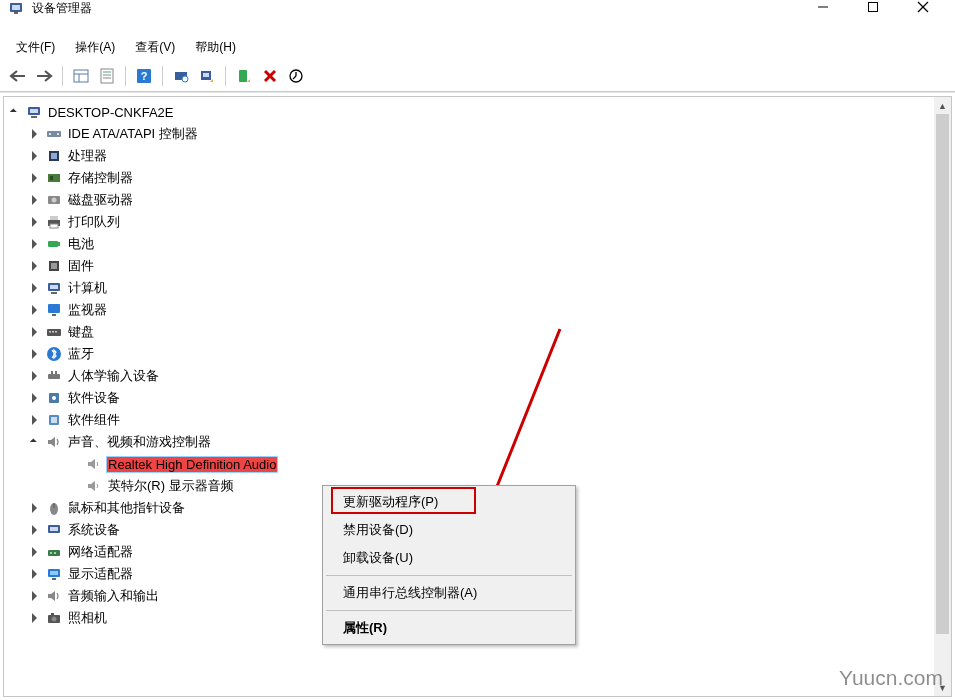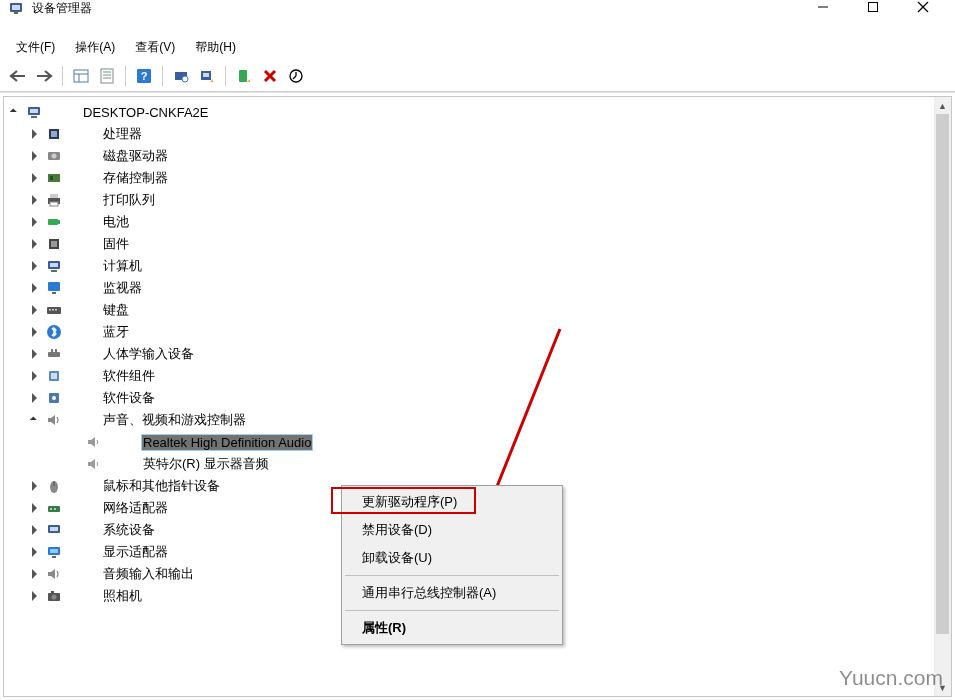--- a/index.html
+++ b/index.html
@@ -21,22 +21,22 @@
 .content { position: relative; height: calc(700px - 34px - 26px - 32px); border-top: 1px solid #e5e5e5; }
 .content-inner { position: absolute; inset: 3px; border: 1px solid #c6c6c6; overflow: hidden; }
 .tree { padding: 4px 0 4px 4px; font-size: 13px; color: #000; height: 100%; overflow-y: hidden; }
 
 .tree-row { display: flex; align-items: center; height: 22px; white-space: nowrap; }
 .indent { display: inline-block; width: 20px; height: 22px; position: relative; }
 .expander { display: inline-block; width: 16px; height: 16px; position: relative; cursor: default; }
 .expander.closed::before { content: ''; position: absolute; left: 4px; top: 3px; border-top: 5px solid transparent; border-bottom: 5px solid transparent; border-left: 5px solid #555; }
 .expander.open::before { content: ''; position: absolute; left: 3px; top: 5px; width: 0; height: 0; border-left: 5px solid transparent; border-top: 5px solid #333; transform: rotate(-45deg); transform-origin: 3px 3px; }
 .ticon { width: 16px; height: 16px; margin: 0 4px 0 2px; flex-shrink: 0; }
-.tree-row .label { padding: 1px 2px; margin-left: 35px; }
-.tree-row.selected .label { background: #737373; border: 1px solid #99d1ff; padding: 0 1px; }
+.tree-row .label { padding: 1px 2px; }
+.tree-row.selected .label { background: #ef4444; border: 1px solid #99d1ff; padding: 0 1px; }
 
 .ctx-menu { position: absolute; background: #f0f0f0; border: 1px solid #a0a0a0; box-shadow: 2px 2px 3px rgba(0,0,0,.25); padding: 2px; font-size: 13px; }
 .ctx-item { padding: 5px 50px 5px 18px; cursor: default; }
 .ctx-item.bold { font-weight: bold; }
 .ctx-sep { height: 1px; background: #c0c0c0; margin: 3px 1px; }
 .ctx-highlight { position: absolute; border: 2px solid #cc0000; pointer-events: none; }
 
 .scrollbar-v { position: absolute; right: 0; top: 0; bottom: 0; width: 17px; background: #f0f0f0; }
 .scrollbar-v .arrow { height: 17px; display:flex; align-items:center; justify-content:center; color:#555; font-size:9px; }
 .scrollbar-v .track { position: absolute; top:17px; bottom:17px; left:0; right:0; }
@@ -163,42 +163,52 @@
               <rect x="2" y="3" width="12" height="8" fill="#3a5e9b" rx="1"></rect>
               <rect x="4" y="5" width="8" height="4" fill="#cdd9ee"></rect>
               <rect x="5" y="12" width="6" height="2" fill="#666"></rect>
             </svg></span>
           <span class="label">DESKTOP-CNKFA2E</span>
         </div>
         <div class="tree-row">
           <span class="indent"></span>
           <span class="expander closed"></span>
           <span class="ticon"><svg width="16" height="16" viewBox="0 0 16 16">
+              <rect x="1" y="5" width="14" height="6" fill="#7a8aa0" rx="1"></rect>
+              <circle cx="4" cy="8" r="1" fill="#fff"></circle>
+              <circle cx="12" cy="8" r="1" fill="#fff"></circle>
+            </svg></span>
+          <span class="label">IDE ATA/ATAPI 控制器</span>
+        </div>
+        <div class="tree-row">
+          <span class="indent"></span>
+          <span class="expander closed"></span>
+          <span class="ticon"><svg width="16" height="16" viewBox="0 0 16 16">
               <rect x="3" y="3" width="10" height="10" fill="#2a3a55"></rect>
               <rect x="5" y="5" width="6" height="6" fill="#8fa9d4"></rect>
             </svg></span>
           <span class="label">处理器</span>
         </div>
         <div class="tree-row">
           <span class="indent"></span>
           <span class="expander closed"></span>
           <span class="ticon"><svg width="16" height="16" viewBox="0 0 16 16">
+              <rect x="2" y="4" width="12" height="8" fill="#4a7a3a"></rect>
+              <rect x="4" y="6" width="3" height="4" fill="#2a4a2a"></rect>
+            </svg></span>
+          <span class="label">存储控制器</span>
+        </div>
+        <div class="tree-row">
+          <span class="indent"></span>
+          <span class="expander closed"></span>
+          <span class="ticon"><svg width="16" height="16" viewBox="0 0 16 16">
               <rect x="2" y="4" width="12" height="8" fill="#888" rx="1"></rect>
               <circle cx="8" cy="8" r="2.5" fill="#ccc"></circle>
             </svg></span>
           <span class="label">磁盘驱动器</span>
-        </div>
-        <div class="tree-row">
-          <span class="indent"></span>
-          <span class="expander closed"></span>
-          <span class="ticon"><svg width="16" height="16" viewBox="0 0 16 16">
-              <rect x="2" y="4" width="12" height="8" fill="#4a7a3a"></rect>
-              <rect x="4" y="6" width="3" height="4" fill="#2a4a2a"></rect>
-            </svg></span>
-          <span class="label">存储控制器</span>
         </div>
         <div class="tree-row">
           <span class="indent"></span>
           <span class="expander closed"></span>
           <span class="ticon"><svg width="16" height="16" viewBox="0 0 16 16">
               <rect x="4" y="2" width="8" height="4" fill="#ccc"></rect>
               <rect x="2" y="6" width="12" height="6" fill="#555"></rect>
               <rect x="4" y="10" width="8" height="4" fill="#fff" stroke="#888"></rect>
             </svg></span>
           <span class="label">打印队列</span>
@@ -267,36 +277,36 @@
               <rect x="2" y="6" width="12" height="5" fill="#777" rx="1"></rect>
               <rect x="5" y="3" width="2" height="3" fill="#777"></rect>
               <rect x="9" y="3" width="2" height="3" fill="#777"></rect>
             </svg></span>
           <span class="label">人体学输入设备</span>
         </div>
         <div class="tree-row">
           <span class="indent"></span>
           <span class="expander closed"></span>
           <span class="ticon"><svg width="16" height="16" viewBox="0 0 16 16">
+              <rect x="3" y="3" width="10" height="10" fill="#4a7aa5" rx="1"></rect>
+              <circle cx="8" cy="8" r="2" fill="#fff"></circle>
+            </svg></span>
+          <span class="label">软件设备</span>
+        </div>
+        <div class="tree-row">
+          <span class="indent"></span>
+          <span class="expander closed"></span>
+          <span class="ticon"><svg width="16" height="16" viewBox="0 0 16 16">
               <rect x="3" y="3" width="10" height="10" fill="#5a8ac5" rx="1"></rect>
               <rect x="5" y="5" width="6" height="6" fill="#cde"></rect>
             </svg></span>
           <span class="label">软件组件</span>
         </div>
         <div class="tree-row">
           <span class="indent"></span>
-          <span class="expander closed"></span>
-          <span class="ticon"><svg width="16" height="16" viewBox="0 0 16 16">
-              <rect x="3" y="3" width="10" height="10" fill="#4a7aa5" rx="1"></rect>
-              <circle cx="8" cy="8" r="2" fill="#fff"></circle>
-            </svg></span>
-          <span class="label">软件设备</span>
-        </div>
-        <div class="tree-row">
-          <span class="indent"></span>
           <span class="expander open"></span>
           <span class="ticon"><svg width="16" height="16" viewBox="0 0 16 16">
               <path d="M2 6 H5 L9 3 V13 L5 10 H2 Z" fill="#888"></path>
               <path d="M11 5 Q13 8 11 11" fill="none" stroke="#888" stroke-width="1.2"></path>
             </svg></span>
           <span class="label">声音、视频和游戏控制器</span>
         </div>
         <div class="tree-row selected">
           <span class="indent"></span>
           <span class="indent"></span>
@@ -320,39 +330,39 @@
           <span class="label">英特尔(R) 显示器音频</span>
         </div>
         <div class="tree-row">
           <span class="indent"></span>
           <span class="expander closed"></span>
           <span class="ticon"><svg width="16" height="16" viewBox="0 0 16 16">
               <ellipse cx="8" cy="9" rx="4" ry="6" fill="#888"></ellipse>
               <line x1="8" y1="3" x2="8" y2="8" stroke="#555"></line>
             </svg></span>
           <span class="label">鼠标和其他指针设备</span>
+        </div>
+        <div class="tree-row">
+          <span class="indent"></span>
+          <span class="expander closed"></span>
+          <span class="ticon"><svg width="16" height="16" viewBox="0 0 16 16">
+              <rect x="2" y="3" width="12" height="8" fill="#3a5e9b" rx="1"></rect>
+              <rect x="4" y="5" width="8" height="4" fill="#cdd9ee"></rect>
+            </svg></span>
+          <span class="label">系统设备</span>
         </div>
         <div class="tree-row">
           <span class="indent"></span>
           <span class="expander closed"></span>
           <span class="ticon"><svg width="16" height="16" viewBox="0 0 16 16">
               <rect x="2" y="6" width="12" height="6" fill="#3a7a4a" rx="1"></rect>
               <rect x="4" y="8" width="2" height="2" fill="#9d9"></rect>
               <rect x="8" y="8" width="2" height="2" fill="#9d9"></rect>
             </svg></span>
           <span class="label">网络适配器</span>
-        </div>
-        <div class="tree-row">
-          <span class="indent"></span>
-          <span class="expander closed"></span>
-          <span class="ticon"><svg width="16" height="16" viewBox="0 0 16 16">
-              <rect x="2" y="3" width="12" height="8" fill="#3a5e9b" rx="1"></rect>
-              <rect x="4" y="5" width="8" height="4" fill="#cdd9ee"></rect>
-            </svg></span>
-          <span class="label">系统设备</span>
         </div>
         <div class="tree-row">
           <span class="indent"></span>
           <span class="expander closed"></span>
           <span class="ticon"><svg width="16" height="16" viewBox="0 0 16 16">
               <rect x="2" y="3" width="12" height="8" fill="#2a7ad4" rx="1"></rect>
               <rect x="4" y="5" width="8" height="4" fill="#8cf"></rect>
               <rect x="6" y="12" width="4" height="2" fill="#666"></rect>
             </svg></span>
           <span class="label">显示适配器</span>
@@ -388,21 +398,21 @@
 
   <svg class="arrow-svg" style="left:450px; top:228px;" width="120" height="260">
     <defs>
         <marker id="ah" markerWidth="12" markerHeight="12" refX="3" refY="5" orient="auto">
           <path d="M0,0 L10,5 L0,10 Z" fill="#cc0000"></path>
         </marker>
       </defs>
     <line x1="110" y1="8" x2="14" y2="248" stroke="#cc0000" stroke-width="3" marker-end="url(#ah)"></line>
   </svg>
 
-  <div class="ctx-menu" style="left:341px; top:392px; width:222px;">
+  <div class="ctx-menu" style="left:322px; top:392px; width:254px;">
     <div class="ctx-item">更新驱动程序(P)</div>
     <div class="ctx-item">禁用设备(D)</div>
     <div class="ctx-item">卸载设备(U)</div>
     <div class="ctx-sep"></div>
     <div class="ctx-item">通用串行总线控制器(A)</div>
     <div class="ctx-sep"></div>
     <div class="ctx-item bold">属性(R)</div>
   </div>
   <div class="ctx-highlight" style="left:331px; top:394px; width:145px; height:27px;"></div>
 </div>

